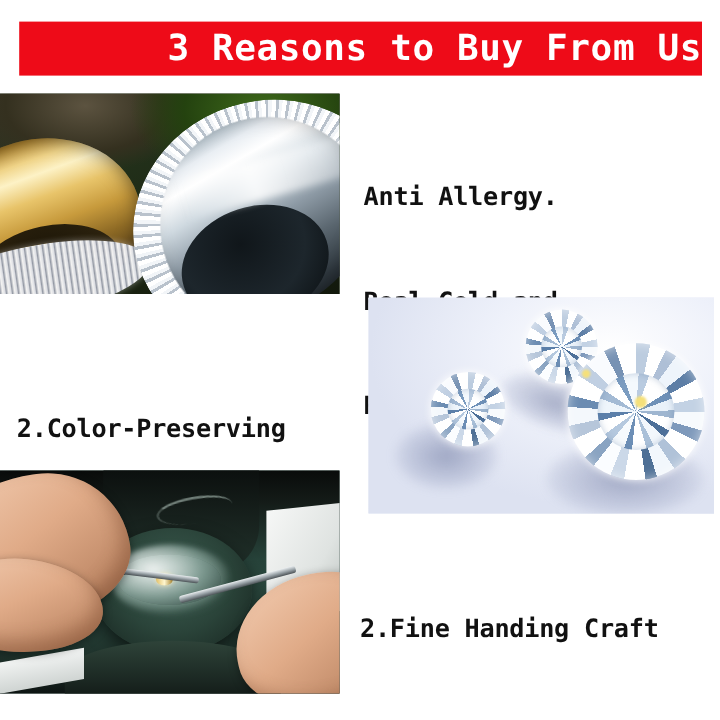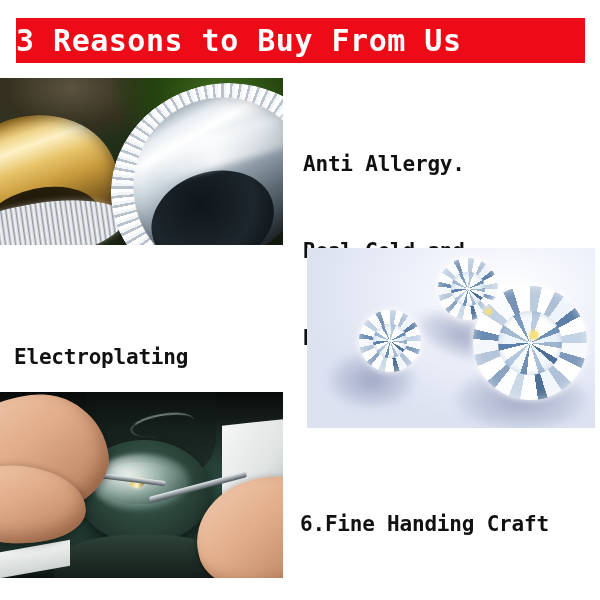--- a/index.html
+++ b/index.html
@@ -18,21 +18,21 @@
   
   #header-banner {
     position: absolute;
     left: 16px;
     top: 18px;
     width: 569px;
     height: 45px;
     background: #ee0b18;
     display: flex;
     align-items: center;
-    justify-content: flex-start;
+    justify-content: flex-end;
   }
   #header-title {
     color: #ffffff;
     font-family: "DejaVu Sans Mono", "Liberation Mono", monospace;
     font-size: 30px;
     font-weight: bold;
     letter-spacing: 0.5px;
     white-space: nowrap;
     line-height: 1;
   }
@@ -374,20 +374,21 @@
   <div class="sheen"></div>
 </div>
 
 <div id="text-reason-1" class="text-block">
   <span class="text-line">Anti Allergy.</span>
   <span class="text-line">Real Gold and</span>
   <span class="text-line">Rhodium Plated.</span>
 </div>
 
 <div id="text-reason-2" class="text-block">
+  <span class="text-line">2.Color-Preserving</span>
   <span class="text-line">Electroplating</span>
 </div>
 
 <div id="photo-diamonds" class="photo">
   <div class="bg"></div>
   <div class="shadow sh1"></div>
   <div class="shadow sh2"></div>
   <div class="shadow sh3"></div>
   <div class="gem" id="gem-small"></div>
   <div class="gem" id="gem-medium"></div>
@@ -409,16 +410,16 @@
   <div class="shelf"></div>
   <div class="tool-dark"></div>
   <div class="tweezer tw1"></div>
   <div class="tweezer tw2"></div>
   <div class="hand hand-left"></div>
   <div class="hand hand-left2"></div>
   <div class="hand hand-right"></div>
 </div>
 
 <div id="text-reason-3" class="text-block">
-  <span class="text-line">6.Fine Handing Craft</span>
+  <span class="text-line">2.Fine Handing Craft</span>
   <span class="text-line">by Professional</span>
   
 </div>
 
 </body></html>

